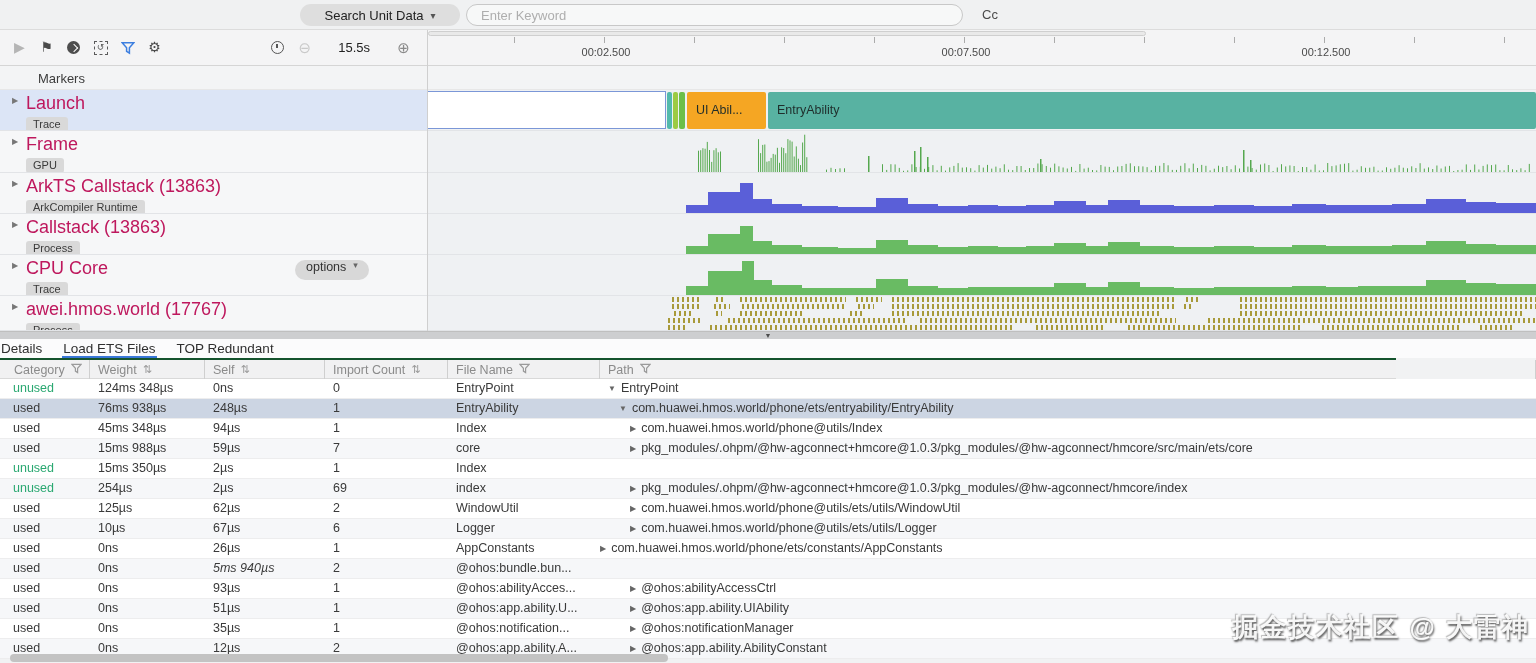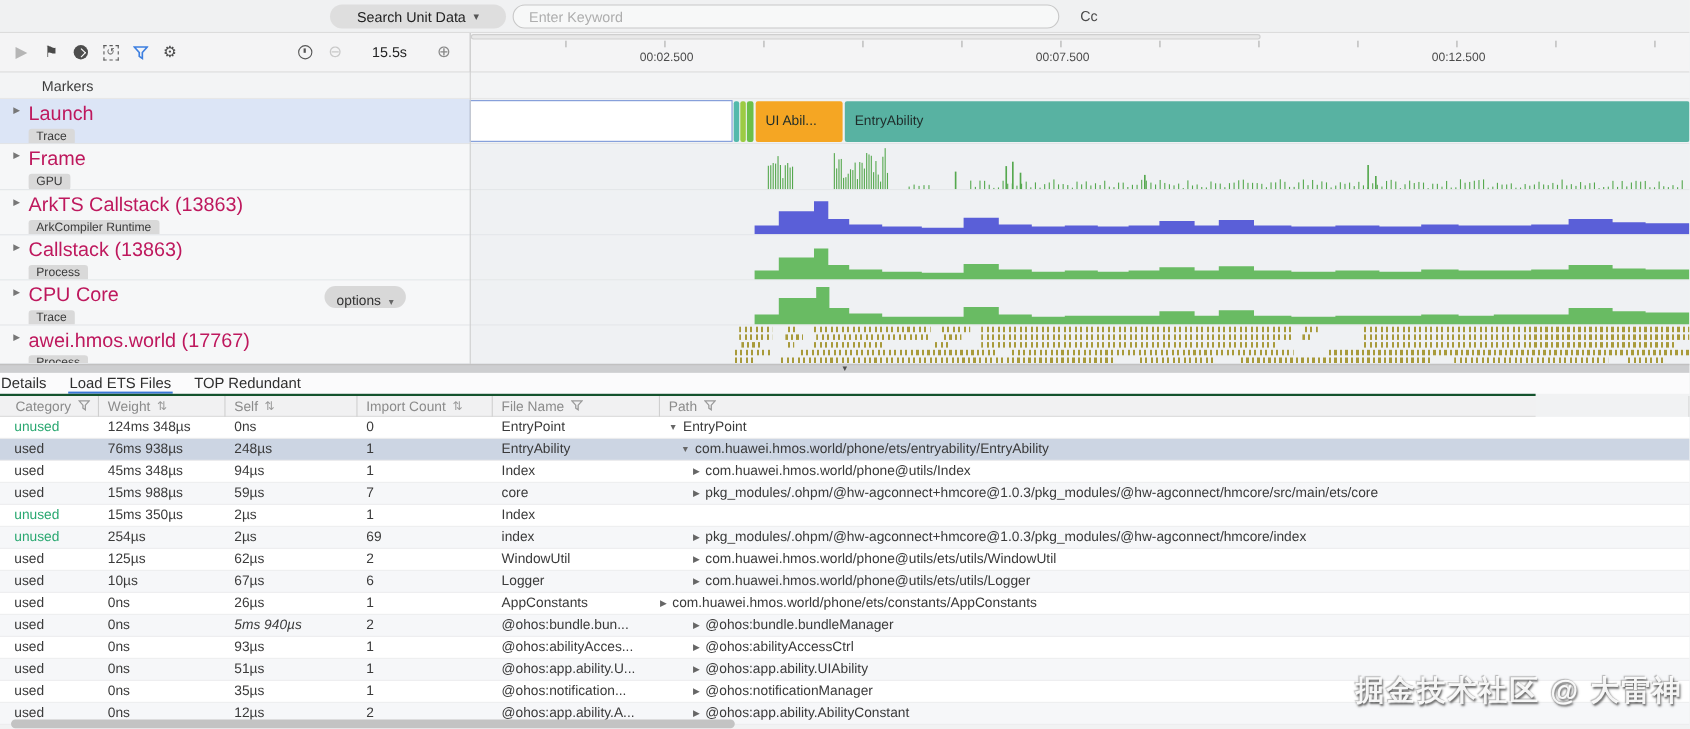--- a/index.html
+++ b/index.html
@@ -42,21 +42,21 @@
   .markers span{position:absolute;left:38px;top:5px;font-size:13px;color:#3c3c3c;}
   .track{position:absolute;left:0;width:1536px;border-bottom:1px solid #e2e4e7;box-sizing:border-box;background:#eff1f3;overflow:hidden;}
   .tleft{position:absolute;left:0;top:0;bottom:0;width:427px;background:#f6f7f8;overflow:hidden;}
   .tleft.hl{background:#dce5f6;}
   .tright{position:absolute;left:427px;top:0;bottom:0;width:1109px;}
   .tarrow{position:absolute;left:12px;top:6px;font-size:8px;color:#777;}
   .ttitle{margin:3px 0 0 26px;font-size:18px;color:#be185d;white-space:nowrap;}
   .tbadge{display:inline-block;margin:2px 0 0 26px;background:#d9d9d9;border-radius:3px;
           font-size:11px;color:#3a3a3a;padding:1px 7px;line-height:13px;}
   .optbtn{position:absolute;left:295px;top:5px;height:20px;background:#d8d8d8;border-radius:10px;
-          display:flex;align-items:flex-end;gap:7px;padding:0 11px;font-size:12.5px;color:#333;}
+          display:flex;align-items:flex-start;gap:7px;padding:0 11px;font-size:12.5px;color:#333;}
   .optbtn .caret{font-size:9px;color:#666;}
   .vdiv{position:absolute;left:427px;top:30px;width:1px;height:301px;background:#cfcfcf;}
 
   
   .selbox{position:absolute;top:1px;height:38px;background:#ffffff;border:1px solid #7b97d7;box-sizing:border-box;}
   .lbar{position:absolute;top:2px;height:37px;border-radius:2px;font-size:12.5px;color:#1f2d2b;
         line-height:37px;padding-left:9px;box-sizing:border-box;white-space:nowrap;overflow:hidden;}
   .sliver{position:absolute;top:2px;height:37px;border-radius:2px;}
 
   .schedseg{position:absolute;height:5px;}
@@ -539,21 +539,20 @@
         <div class="cell" style="left: 325px; width: 123px; padding-left: 8px;">1</div>
         <div class="cell" style="left: 448px; width: 152px; padding-left: 8px;">AppConstants</div>
         <div class="cell" style="left: 570px; width: 936px; padding-left: 30px;"><span class="treearrow">▶</span><span>com.huawei.hmos.world/phone/ets/constants/AppConstants</span></div>
       </div>
       <div class="trow alt" style="top: 559px;">
         <div class="cell" style="left: 0px; width: 90px; padding-left: 13px;">used</div>
         <div class="cell" style="left: 90px; width: 115px; padding-left: 8px;">0ns</div>
         <div class="cell" style="left: 205px; width: 120px; padding-left: 8px; font-style: italic;">5ms 940µs</div>
         <div class="cell" style="left: 325px; width: 123px; padding-left: 8px;">2</div>
         <div class="cell" style="left: 448px; width: 152px; padding-left: 8px;">@ohos:bundle.bun...</div>
-        <div class="cell" style="left: 600px; width: 936px; padding-left: 30px;"><span class="treearrow">▶</span><span>@ohos:bundle.bundleManager</span></div>
       </div>
       <div class="trow" style="top: 579px;">
         <div class="cell" style="left: 0px; width: 90px; padding-left: 13px;">used</div>
         <div class="cell" style="left: 90px; width: 115px; padding-left: 8px;">0ns</div>
         <div class="cell" style="left: 205px; width: 120px; padding-left: 8px;">93µs</div>
         <div class="cell" style="left: 325px; width: 123px; padding-left: 8px;">1</div>
         <div class="cell" style="left: 448px; width: 152px; padding-left: 8px;">@ohos:abilityAcces...</div>
         <div class="cell" style="left: 600px; width: 936px; padding-left: 30px;"><span class="treearrow">▶</span><span>@ohos:abilityAccessCtrl</span></div>
       </div>
       <div class="trow alt" style="top: 599px;">

